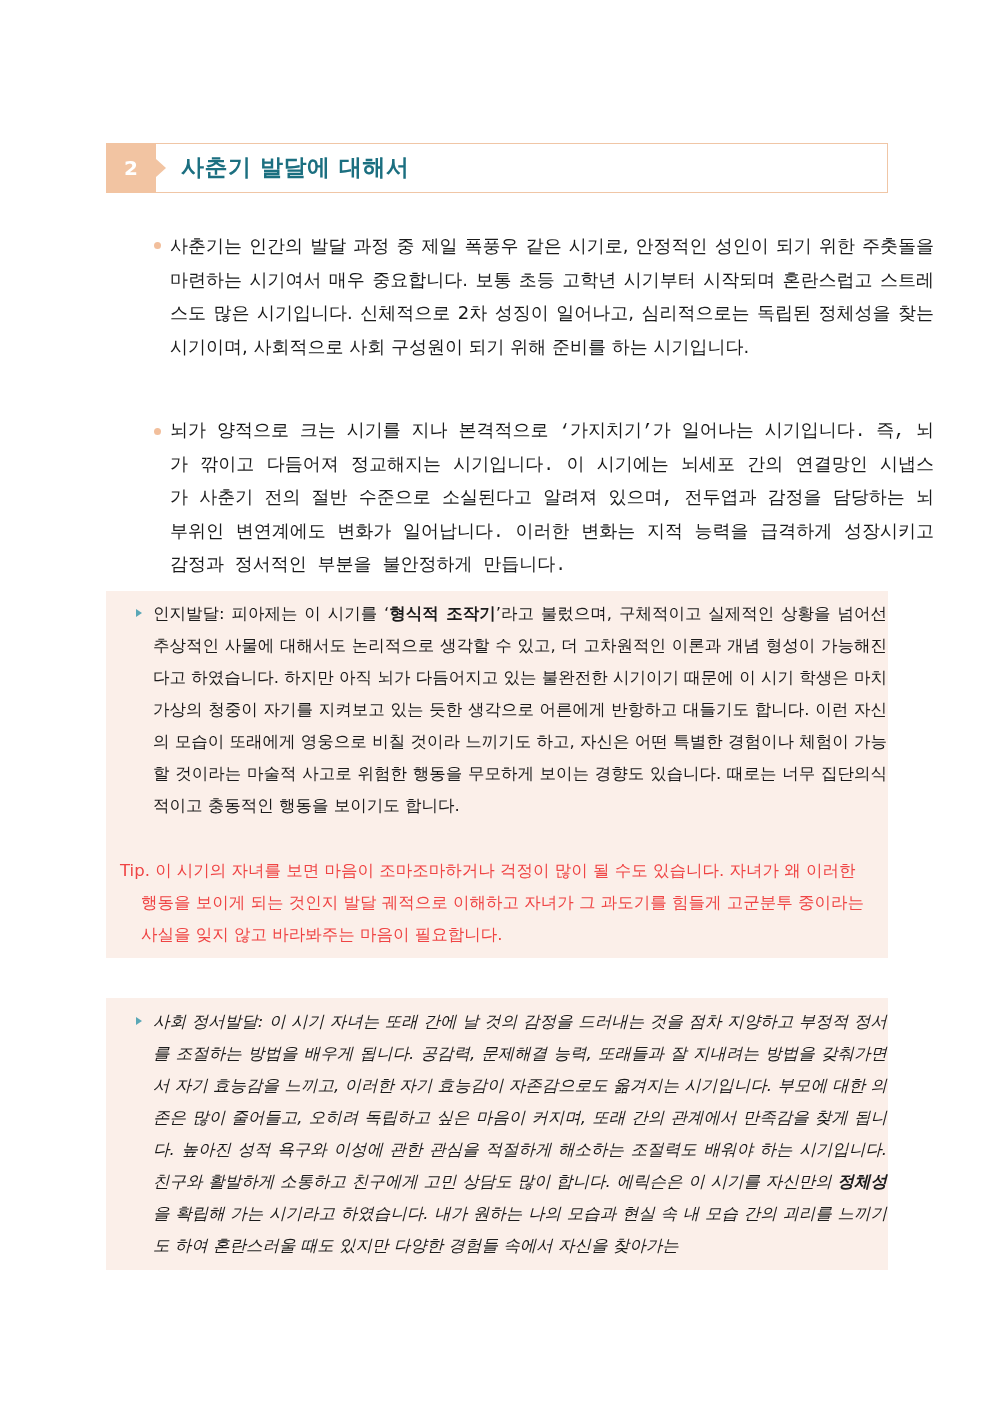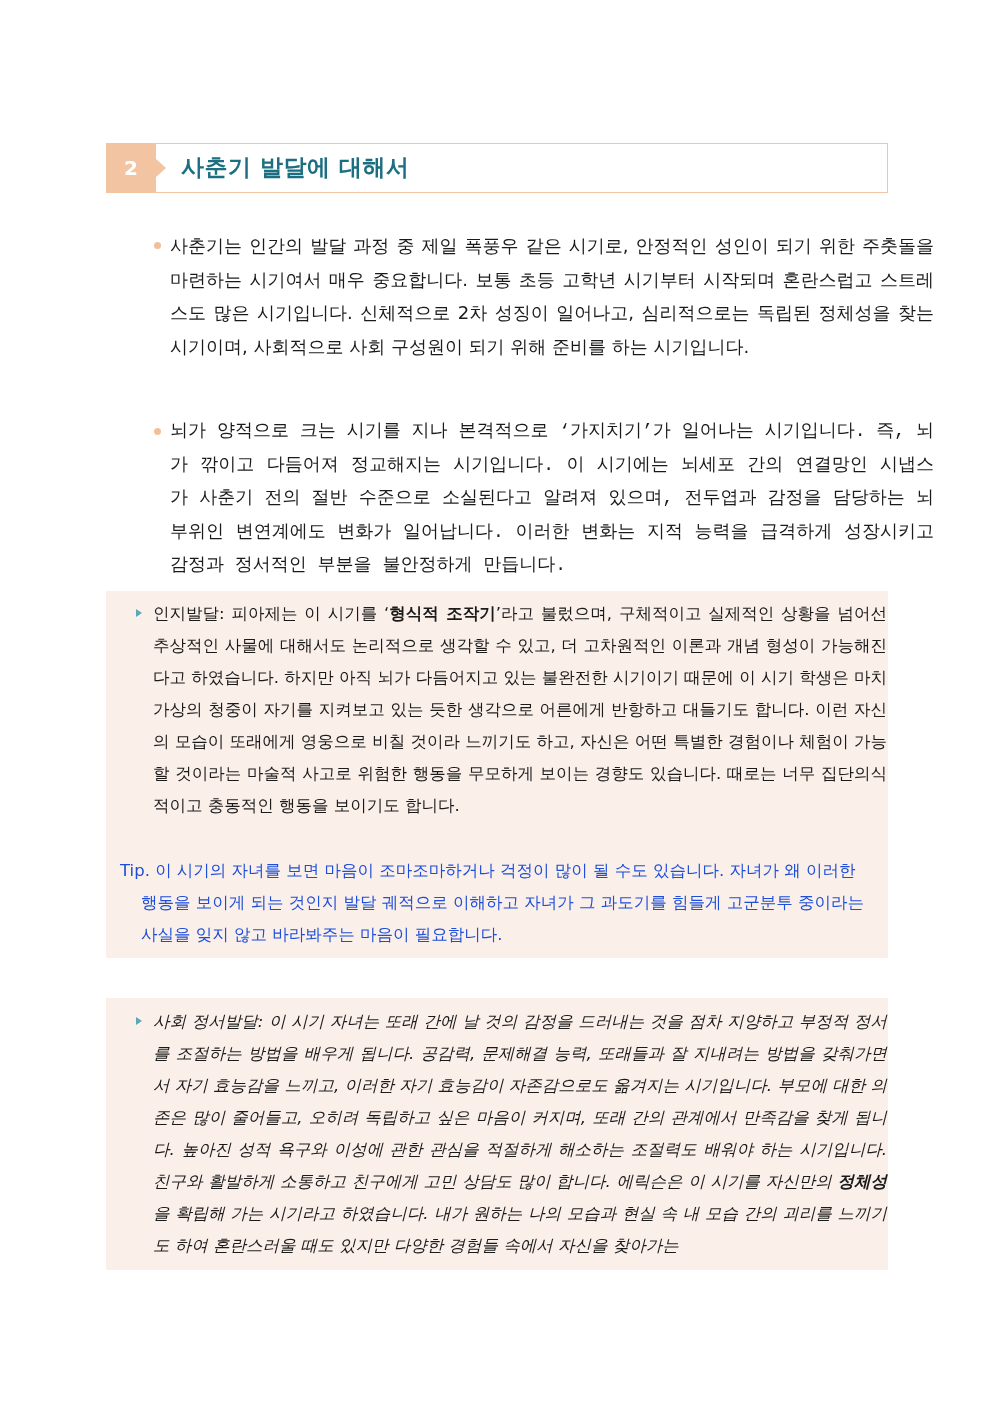--- a/index.html
+++ b/index.html
@@ -44,21 +44,21 @@
     font-size: 16.5px; line-height: 32px; text-align: justify;
     text-align-last: left; color: #1a1a1a; margin-left: 12px;
   }
   .tri {
     position: absolute; left: -17px; top: 11px; width: 0; height: 0;
     border-top: 4px solid transparent; border-bottom: 4px solid transparent;
     border-left: 6px solid #5aa7b6;
   }
   .tip {
     position: absolute; left: 120px; width: 755px;
-    font-size: 16.5px; line-height: 32px; color: #1d4ed8;
+    font-size: 16.5px; line-height: 32px; color: #ef4444;
     text-indent: 0; padding-left: 21px; box-sizing: border-box;
   }
   b { font-weight: bold; }
 </style>
 </head>
 <body>
 
 <div class="section-header">
   <div class="section-num">2</div>
   <div class="section-title">사춘기 발달에 대해서</div>

